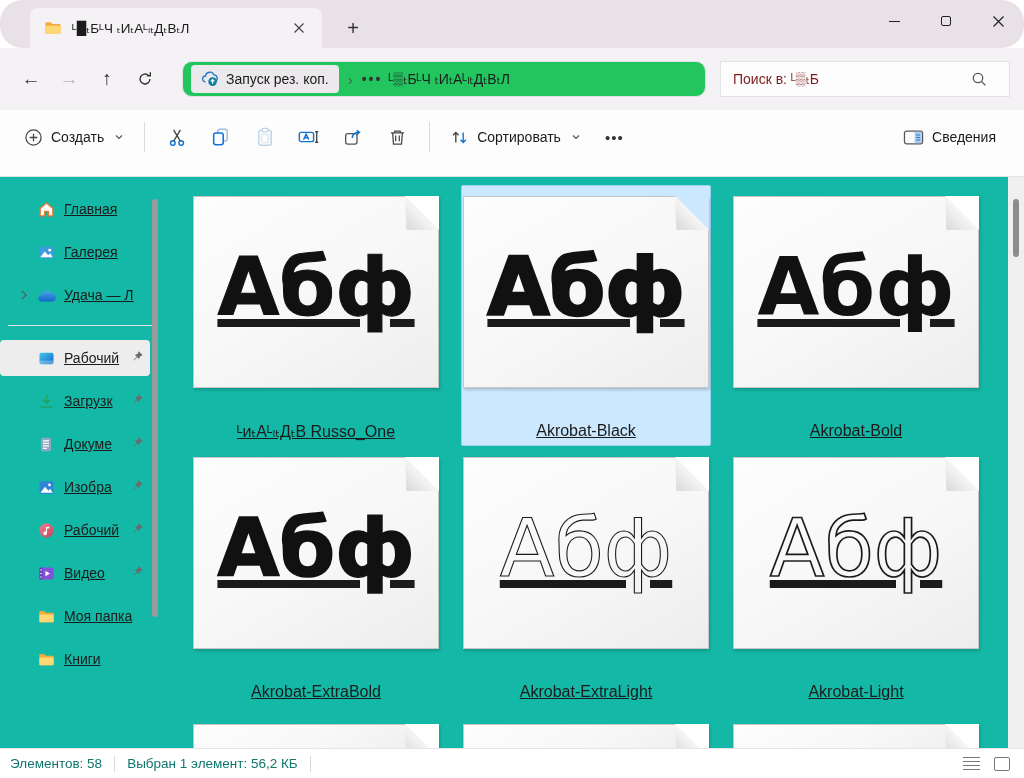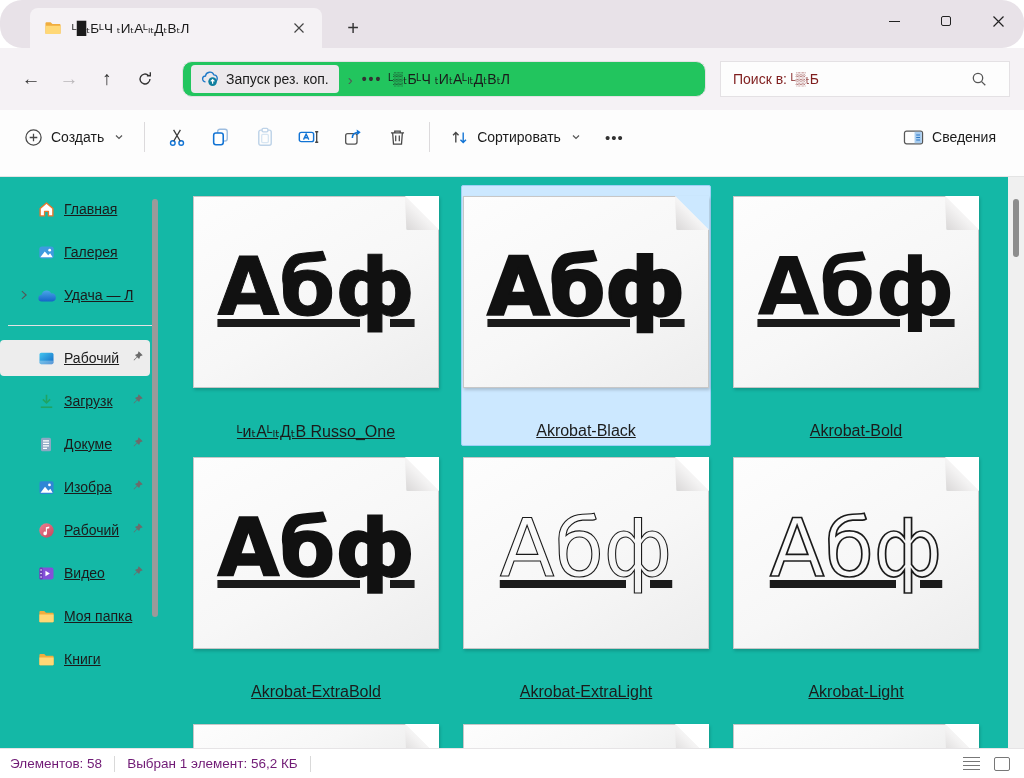--- a/index.html
+++ b/index.html
@@ -84,21 +84,21 @@
   .glyph[data-weight="700"] { font-weight:700; }
   .glyph[data-weight="300"] { font-weight:400; color:transparent; -webkit-text-stroke:1.7px #1a1a1a; }
   .glyph[data-weight="200"] { font-weight:400; color:transparent; -webkit-text-stroke:1.1px #1a1a1a; }
   .tile-label { text-align:center; margin-top:34px; font-size:16px; white-space:nowrap; overflow:hidden; }
   .stub { height:34px; margin-top:16px; }
   .main-scroll-track { position:absolute; right:0; top:0; width:16px; height:100%; background:#f0f0f0; }
   .main-scroll-thumb { position:absolute; right:5px; top:22px; width:6px; height:58px; background:#8d8d8d; border-radius:3px; }
 
   
   .statusbar { height:30px; border-top:1px solid #e6e4e6; background:#fff; display:flex; align-items:center;
-    padding:0 14px 0 10px; font-size:13.5px; color:#701a75; flex:0 0 auto; }
+    padding:0 14px 0 10px; font-size:13.5px; color:#0f766e; flex:0 0 auto; }
   .st-sep { width:1px; height:16px; background:#d9d9d9; margin:0 12px; }
   .st-right { margin-left:auto; display:flex; align-items:center; gap:14px; }
   .view-list { display:flex; flex-direction:column; gap:2.5px; }
   .view-list i { display:block; width:17px; height:1.6px; background:#777; }
   .view-thumb { width:16px; height:14px; border:1.6px solid #777; border-radius:2px; }
 
   svg { display:block; }
 </style>
 </head>
 <body>

